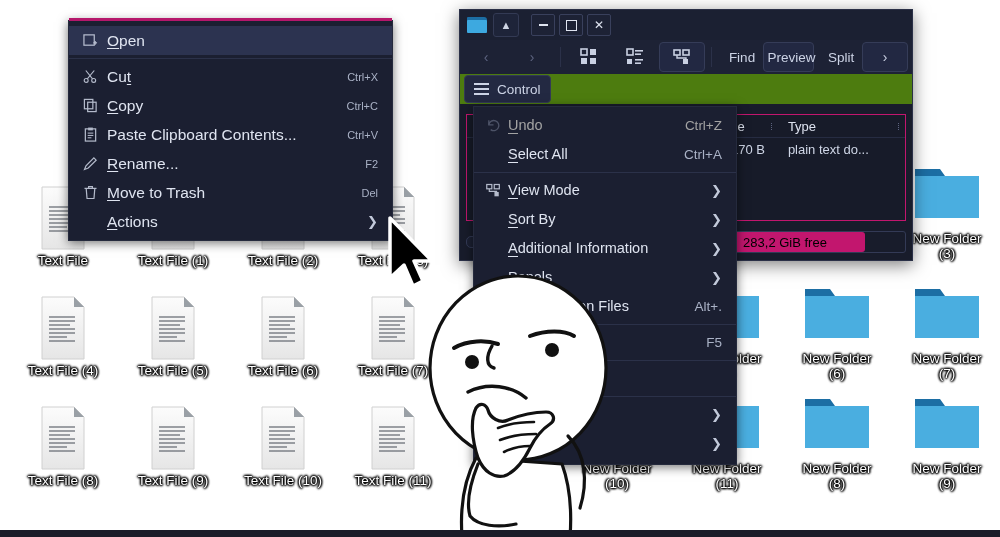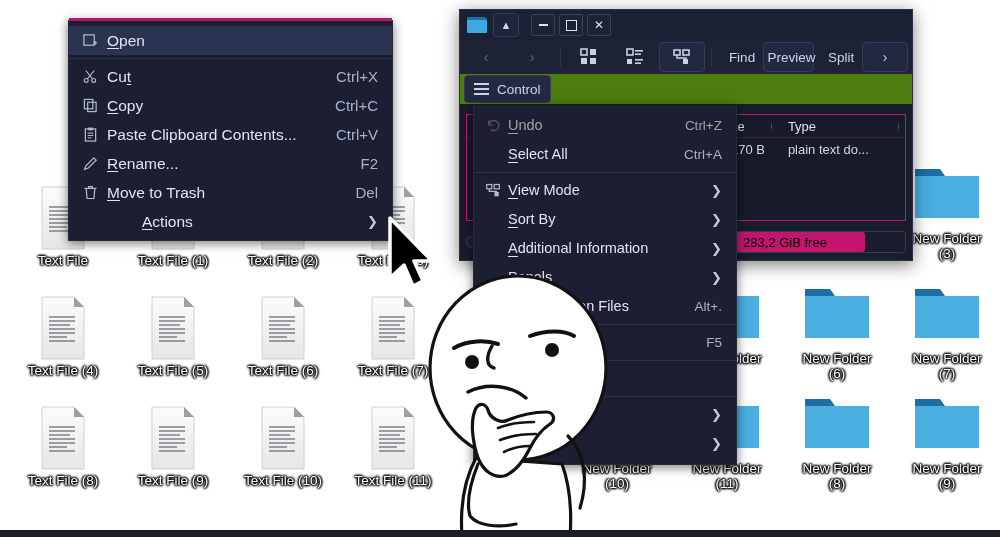--- a/index.html
+++ b/index.html
@@ -39,21 +39,21 @@
   .kmi .arrow{margin-left:18px;color:#c2c9da;font-size:13px;line-height:1;}
   .kmi.disabled .txt,.kmi.disabled .sc{color:#a3a3a3;}
   .kmi.disabled .ico{opacity:.45;}
   .ksep{height:1px;background:#2b3149;margin:3px 0;}
   .kmi.hl{background:#2c3350;}
 
   
   #ctxmenu{left:68px;top:20px;width:323px;padding:5px 0 4px 0;}
   #ctxmenu .kmi{height:29px;font-size:15.5px;}
   #ctxmenu .kmi .txt{font-size:15.5px;}
-  #ctxmenu .kmi .sc{font-size:15px;}
+  #ctxmenu .kmi .sc{font-size:11px;}
 
   
   #ctrlmenu{left:473px;top:106px;width:262px;padding:4px 0 6px 0;}
   #ctrlmenu .kmi{height:29px;padding-left:34px;}
   #ctrlmenu .kmi .ico{position:absolute;left:8px;}
   #ctrlmenu .kmi .sc{font-size:13.5px;}
 
   
   #dolphin{position:absolute;left:459px;top:9px;width:452px;height:250px;background:#181c2b;
            border:1px solid #2a3047;box-shadow:0 4px 16px rgba(0,0,0,.5);}
@@ -700,21 +700,21 @@
         <span class="ico">
           <svg width="15" height="15" viewBox="0 0 16 16">
             <line x1="1.6" y1="3.6" x2="14.4" y2="3.6" stroke="#cfd6e6" stroke-width="1.3"></line>
             <path d="M3.4 3.6 L4.3 14.4 H11.7 L12.6 3.6" fill="none" stroke="#cfd6e6" stroke-width="1.3"></path>
             <path d="M6 3.6 V1.8 H10 V3.6" fill="none" stroke="#cfd6e6" stroke-width="1.3"></path>
           </svg>
         </span>
         <span class="txt"><u>M</u>ove to Trash</span>
         <span class="sc">Del</span>
       </div>
-      <div class="kmi" style="height: 29px; gap: 35px;">
+      <div class="kmi" style="height: 29px;">
         <span class="ico"></span>
         <span class="txt"><u>A</u>ctions</span>
         <span class="arrow">❯</span>
       </div>
     </div>
 
   <svg id="cursor" viewBox="0 0 52 74">
     <path d="M4 2 L4 62 L18 49 L27 70 L37 65 L28 45 L46 45 Z" fill="#000000" stroke="#ffffff" stroke-width="3.5" stroke-linejoin="round"></path>
   </svg>
 

